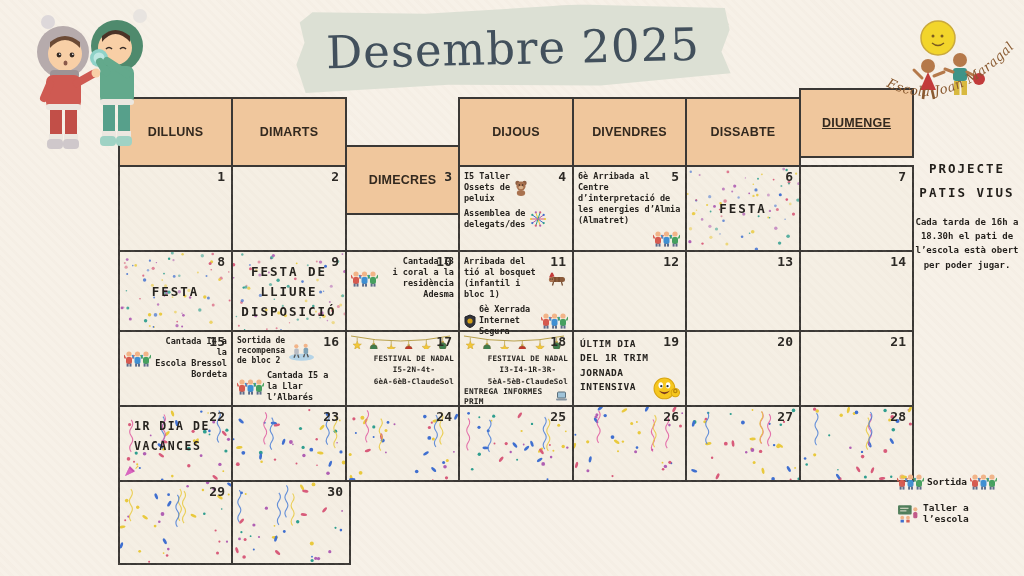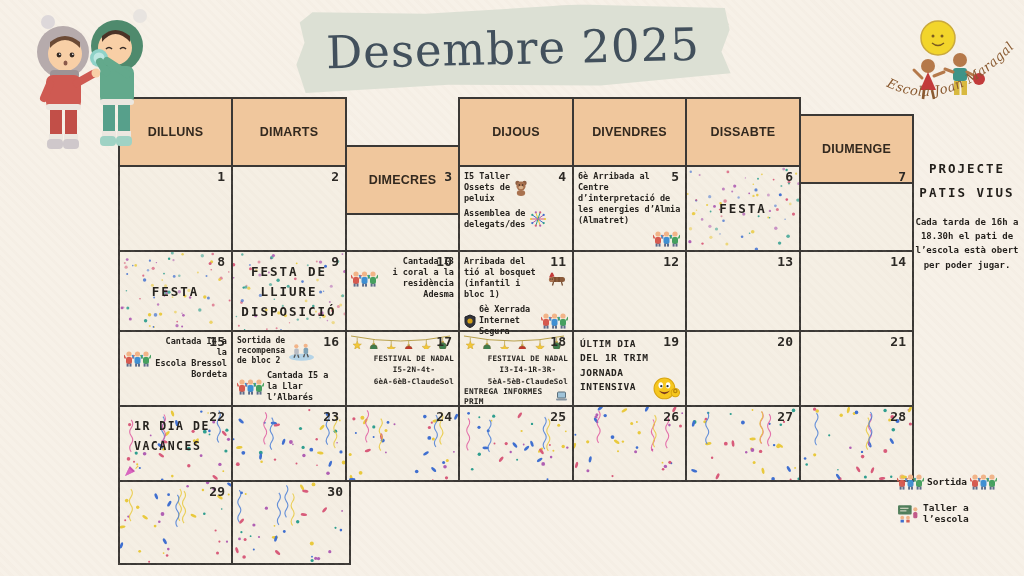--- a/index.html
+++ b/index.html
@@ -139,21 +139,21 @@
       </div>
       <div class="cell hcell" style="left: 458px; top: 97px; width: 116px; height: 70px;">
         <span>DIJOUS</span>
       </div>
       <div class="cell hcell" style="left: 572px; top: 97px; width: 115px; height: 70px;">
         <span>DIVENDRES</span>
       </div>
       <div class="cell hcell" style="left: 685px; top: 97px; width: 116px; height: 70px;">
         <span>DISSABTE</span>
       </div>
-      <div class="cell hcell" style="left: 799px; top: 114px; width: 115px; height: 70px;">
+      <div class="cell hcell" style="left: 799px; top: 88px; width: 115px; height: 70px; text-decoration: underline;">
         <span>DIUMENGE</span>
       </div>
       <div class="cell" style="left: 118px; top: 165px; width: 115px; height: 87px;">
         <span class="cnum">1</span>
         <div class="cbody"></div>
       </div>
       <div class="cell" style="left: 231px; top: 165px; width: 116px; height: 87px;">
         <span class="cnum">2</span>
         <div class="cbody"></div>
       </div>

